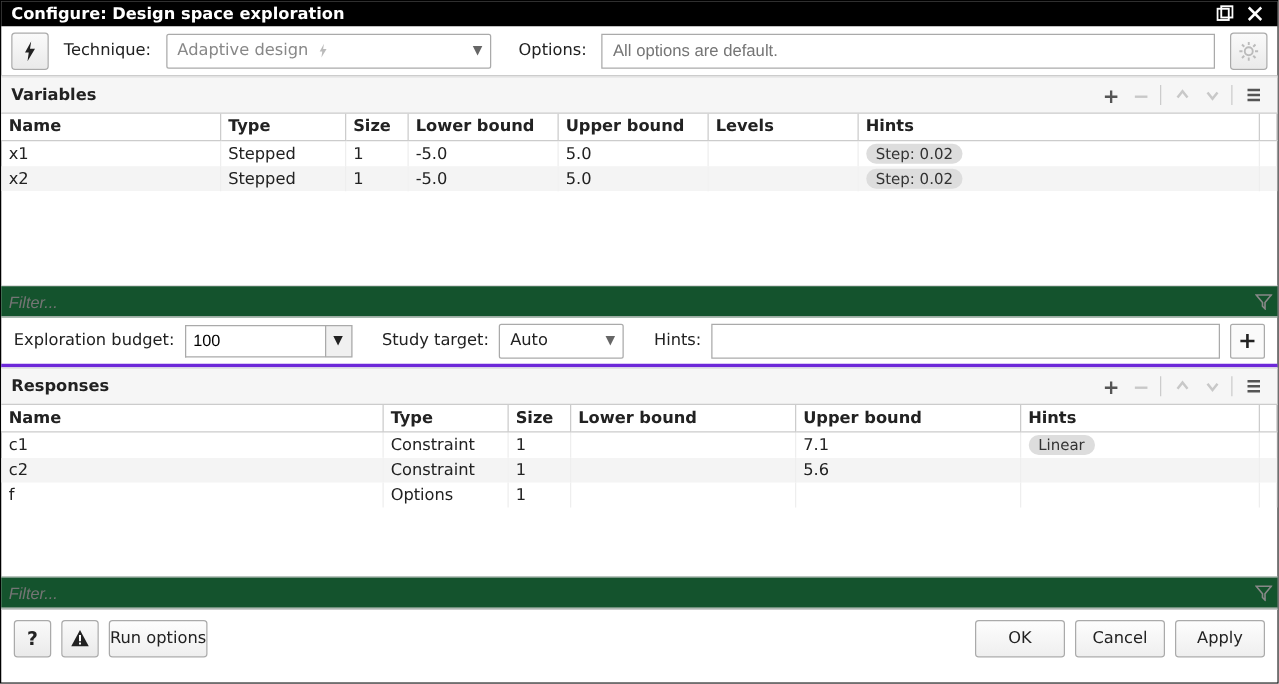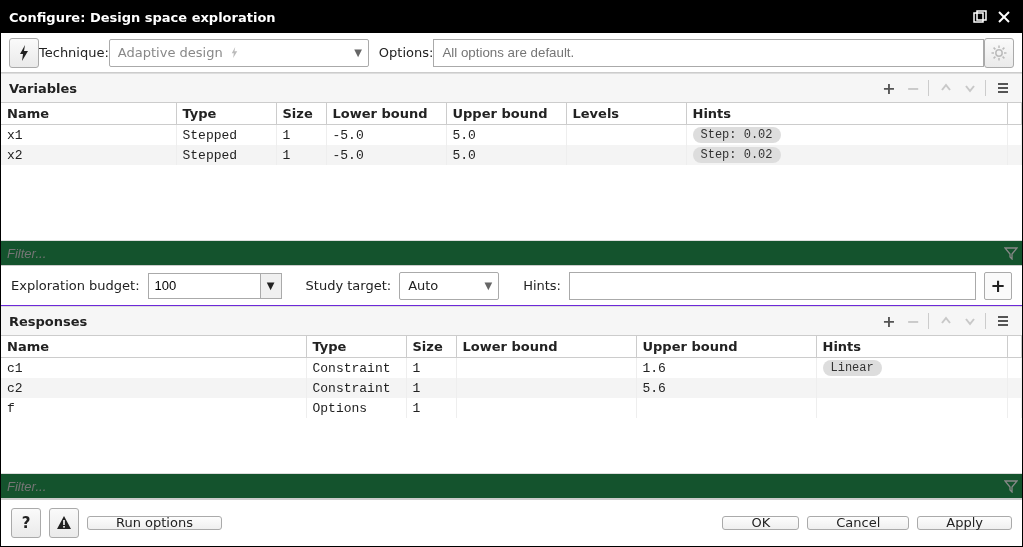--- a/index.html
+++ b/index.html
@@ -1,53 +1,53 @@
 <!DOCTYPE html>
 <html><head>
 <meta charset="utf-8">
 <style>
 * { box-sizing: border-box; margin: 0; padding: 0; }
 html, body { width: 1023px; height: 547px; overflow: hidden; font-family: "DejaVu Sans", "Liberation Sans", Arial, sans-serif; font-size: 13px; color: #222; background: #fff; }
 .window { width: 1023px; height: 547px; display: flex; flex-direction: column; border: 1px solid #000; }
-.titlebar { background: #000; color: #fff; height: 32px; display: flex; align-items: center; padding: 0 8px; font-weight: bold; font-size: 13px; }
+.titlebar { background: #000; color: #fff; height: 20px; display: flex; align-items: center; padding: 0 8px; font-weight: bold; font-size: 13px; }
 .titlebar .spacer { flex: 1; }
 .titlebar-btn { width: 20px; height: 20px; display: inline-flex; align-items: center; justify-content: center; color: #fff; margin-left: 4px; cursor: pointer; }
-.toolbar-row { height: 40px; border-bottom: 1px solid #ccc; display: flex; align-items: center; padding: 0 8px; gap: 0; }
+.toolbar-row { height: 40px; border-bottom: 1px solid #ccc; display: flex; align-items: center; padding: 0 8px; gap: 12px; }
 .icon-btn { width: 30px; height: 30px; border: 1px solid #aaa; border-radius: 3px; display: inline-flex; align-items: center; justify-content: center; background: linear-gradient(#fafafa,#eaeaea); cursor: pointer; }
 .label { color: #222; }
 .select { border: 1px solid #aaa; background: #fff; height: 28px; display: flex; align-items: center; padding: 0 8px; position: relative; color: #888; border-radius: 2px; }
 .select .caret { position: absolute; right: 6px; color: #666; font-size: 10px; }
 .tech-select { width: 260px; }
 .options-input { flex: 1; border: 1px solid #aaa; height: 28px; padding: 0 8px; color: #404040; background: #fff; }
 .section-header { height: 30px; background: #f6f6f6; border-top: 1px solid #ddd; border-bottom: 1px solid #ccc; display: flex; align-items: center; padding: 0 8px; font-weight: bold; }
 .section-header .spacer { flex: 1; }
 .hdr-btn { width: 22px; height: 22px; display: inline-flex; align-items: center; justify-content: center; color: #555; margin-left: 2px; cursor: pointer; font-size: 16px; font-weight: bold; }
 .hdr-btn.disabled { color: #c8c8c8; cursor: default; }
 .hdr-sep { width: 1px; height: 16px; background: #ccc; margin: 0 4px; }
 .table-wrap { flex: 0 0 auto; display: flex; flex-direction: column; }
 table { border-collapse: collapse; width: 100%; table-layout: fixed; }
 th { text-align: left; font-weight: bold; font-size: 13px; padding: 3px 6px; background: #fff; border-right: 1px solid #ccc; border-bottom: 1px solid #ccc; white-space: nowrap; overflow: hidden; }
-td { text-align: left; font-size: 13px; padding: 2px 6px; border-right: 1px solid #eee; white-space: nowrap; overflow: hidden; height: 20px; font-family: Liberation Mono, monospace; }
+td { text-align: left; font-size: 13px; padding: 2px 6px; border-right: 1px solid #eee; white-space: nowrap; overflow: hidden; height: 20px; }
 tr.striped td { background: #f4f4f4; }
 .table-body { overflow: hidden; }
 .vars-body { height: 115px; }
 .resp-body { height: 115px; }
 .filter-row { height: 26px; border-top: 1px solid #ddd; border-bottom: 1px solid #ccc; display: flex; align-items: center; padding: 0 4px; color: #999; font-style: italic; background: #14532d; position: relative; }
 .filter-input { flex: 1; border: none; background: transparent; font-style: italic; color: #999; font-size: 13px; padding: 2px; }
 .filter-icon { position: absolute; right: 4px; font-size: 14px; color: #888; }
-.middle-row { height: 40px; display: flex; align-items: center; padding: 0 10px; gap: 8px; border-bottom: 1px solid #6d28d9; }
+.middle-row { height: 40px; display: flex; align-items: center; padding: 0 10px; gap: 8px; border-bottom: 3px solid #6d28d9; }
 .numbox { display: flex; }
 .numbox input { width: 112px; height: 26px; border: 1px solid #aaa; padding: 0 6px; font-size: 13px; border-right: none; }
 .numbox .spin { width: 22px; height: 26px; border: 1px solid #aaa; display: flex; align-items: center; justify-content: center; font-size: 10px; background: #f0f0f0; cursor: pointer; }
 .plus-btn { width: 28px; height: 28px; border: 1px solid #aaa; display: inline-flex; align-items: center; justify-content: center; font-size: 18px; font-weight: bold; background: #fafafa; cursor: pointer; border-radius: 2px; }
 .hints-input { flex:1; height: 28px; border: 1px solid #aaa; padding: 0 6px; }
 .study-select { width: 100px; }
 .pill { display: inline-block; background: #ddd; border-radius: 10px; padding: 1px 8px; font-size: 12px; color: #333; }
 .footer { height: 46px; border-top: 1px solid #ccc; display: flex; align-items: center; padding: 0 10px; gap: 8px; }
-.btn { height: 14px; padding: 0 28px; border: 1px solid #aaa; border-radius: 3px; background: linear-gradient(#fdfdfd,#efefef); display: inline-flex; align-items: center; justify-content: center; font-size: 13px; cursor: pointer; }
+.btn { height: 30px; padding: 0 0; border: 1px solid #aaa; border-radius: 3px; background: linear-gradient(#fdfdfd,#efefef); display: inline-flex; align-items: center; justify-content: center; font-size: 13px; cursor: pointer; }
 .btn.wide { min-width: 72px; }
 .footer .spacer { flex: 1; }
 svg { display: block; }
 </style>
 </head>
 <body>
 
 <div class="window">
   <div class="titlebar">
     <span>Configure: Design space exploration</span>
@@ -274,21 +274,21 @@
             <col style="width:180px">
             <col>
             <col style="width:14px">
           </colgroup>
         <tbody>
           <tr>
             <td>c1</td>
             <td>Constraint</td>
             <td>1</td>
             <td></td>
-            <td>1.6</td>
+            <td>7.1</td>
             <td><span class="pill">Linear</span></td>
             <td></td>
           </tr>
           <tr class="striped">
             <td>c2</td>
             <td>Constraint</td>
             <td>1</td>
             <td></td>
             <td>5.6</td>
             <td></td>

